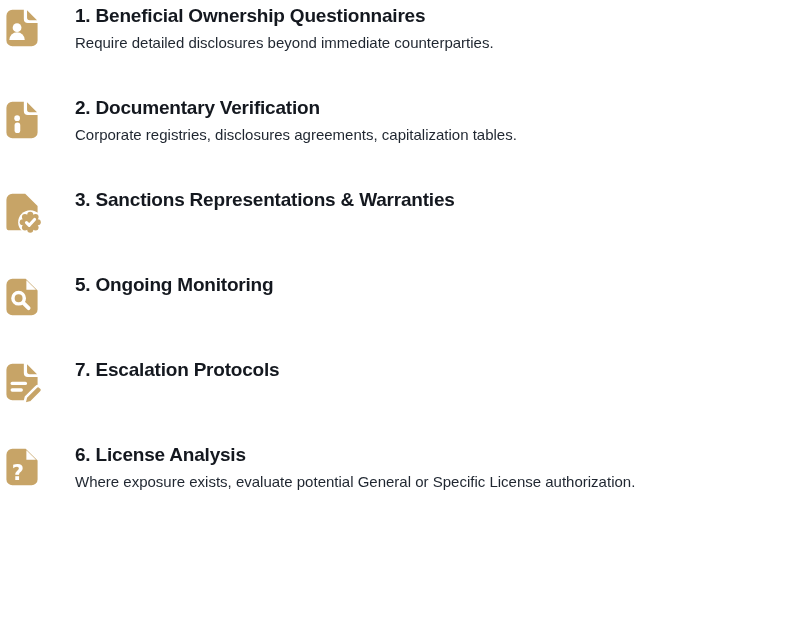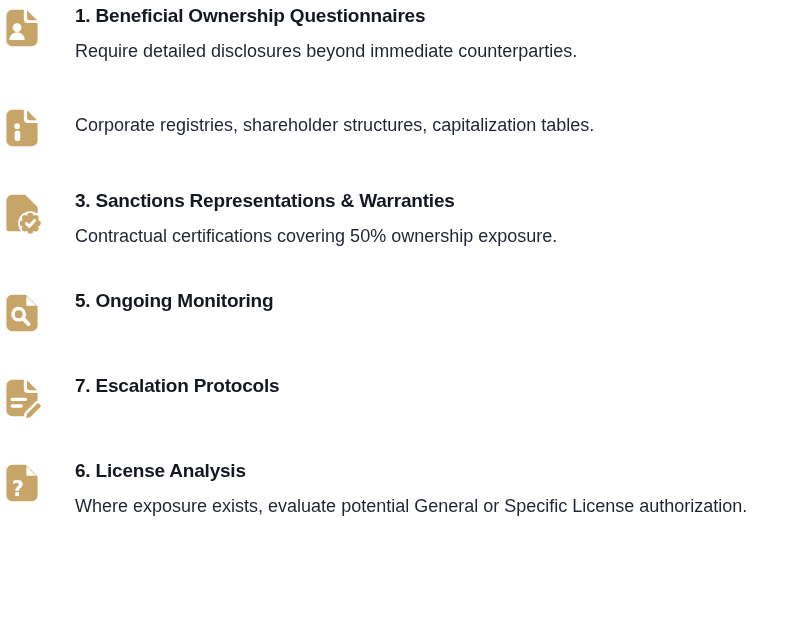--- a/index.html
+++ b/index.html
@@ -36,24 +36,23 @@
     max-width: 690px;
   }
   .title {
     font-size: 19px;
     font-weight: 700;
     line-height: 26px;
     letter-spacing: -0.2px;
     color: var(--title-color, #14181f);
   }
   .desc {
-    font-size: 18px;
+    font-size: 15px;
     font-weight: 400;
     line-height: 28px;
-    margin-top: 8px;
     color: var(--body-color, #1f2630);
   }
 </style>
 </head>
 <body style="background: rgb(255, 255, 255);">
 
 <div class="list">
 
   <div class="row">
     <div class="icon-wrap">
@@ -73,21 +72,22 @@
   <div class="row">
     <div class="icon-wrap">
       <svg width="44" height="44" viewBox="0 0 48 48">
         <path class="gold" d="M13.5 4H26v10.2a4.3 4.3 0 0 0 4.3 4.3H41v19A6.5 6.5 0 0 1 34.5 44h-21A6.5 6.5 0 0 1 7 37.5v-27A6.5 6.5 0 0 1 13.5 4Z"></path>
         <path class="gold" d="M29.5 4.6 40.4 15.5h-8a2.9 2.9 0 0 1-2.9-2.9Z"></path>
         <circle cx="18.7" cy="22" r="3.1" fill="#fff"></circle>
         <rect x="15.9" y="26.8" width="6.2" height="11.4" rx="3.1" fill="#fff"></rect>
       </svg>
     </div>
     <div class="text">
-      <div class="desc">Corporate registries, shareholder structures, capitalization tables.</div>
+      <div class="title">2. Documentary Verification</div>
+      <div class="desc">Corporate registries, disclosures agreements, capitalization tables.</div>
     </div>
   </div>
 
   <div class="row">
     <div class="icon-wrap">
       <svg width="44" height="44" viewBox="0 0 48 48">
         <path class="gold" d="M13.5 4H27.5l13.5 13.5V44H10.5A3.5 3.5 0 0 1 7 40.5v-30A6.5 6.5 0 0 1 13.5 4Z"></path>
         <circle cx="33" cy="35.2" r="13.2" fill="#fff"></circle>
         <g class="gold">
           <circle cx="41.2" cy="35.2" r="3.3"></circle>
@@ -98,21 +98,20 @@
           <circle cx="27.2" cy="29.4" r="3.3"></circle>
           <circle cx="33" cy="27" r="3.3"></circle>
           <circle cx="38.8" cy="29.4" r="3.3"></circle>
           <circle cx="33" cy="35.2" r="8.7"></circle>
         </g>
         <path d="m28.9 35.5 3 3 5.8-6.3" stroke="#fff" stroke-width="3.4" fill="none" stroke-linecap="round" stroke-linejoin="round"></path>
       </svg>
     </div>
     <div class="text">
       <div class="title">3. Sanctions Representations &amp; Warranties</div>
-      <div class="desc">Contractual certifications covering 50% ownership exposure.</div>
     </div>
   </div>
 
   <div class="row">
     <div class="icon-wrap">
       <svg width="44" height="44" viewBox="0 0 48 48">
         <path class="gold" d="M13.5 4H28l13 13v20.5A6.5 6.5 0 0 1 34.5 44h-21A6.5 6.5 0 0 1 7 37.5v-27A6.5 6.5 0 0 1 13.5 4Z"></path>
         <path d="M28.8 5.6v10.6h10.5Z" fill="#fff"></path>
         <circle cx="20.3" cy="25.3" r="6.2" stroke="#fff" stroke-width="3.8" fill="none"></circle>
         <path d="m25.4 30.4 5.8 5.8" stroke="#fff" stroke-width="4.2" stroke-linecap="round"></path>

